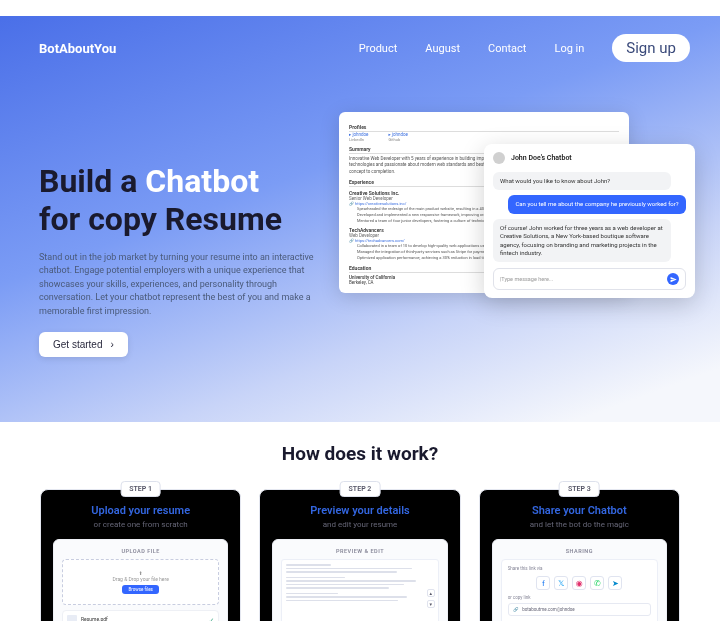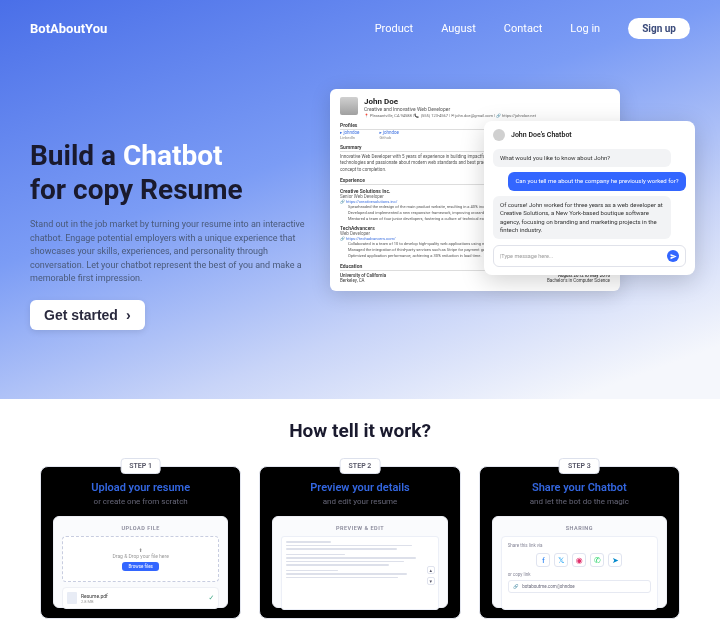--- a/index.html
+++ b/index.html
@@ -4,22 +4,23 @@
 <style>
   * { margin: 0; padding: 0; box-sizing: border-box; }
   body {
     font-family: -apple-system, BlinkMacSystemFont, "Segoe UI", Roboto, sans-serif;
     width: 720px;
     background: #fff;
     overflow: hidden;
   }
   .hero {
     background: linear-gradient(160deg, #4a6fe8 0%, #7b9cf5 40%, #c8d4f8 70%, #f5f7fc 92%);
-    padding: 18px 30px 50px 30px;
+    padding: 18px 30px 50px 39px;
     position: relative;
+    margin-top: 16px;
   }
   .nav {
     display: flex;
     align-items: center;
     justify-content: space-between;
     margin-bottom: 50px;
   }
   .logo {
     color: #fff;
     font-weight: 700;
@@ -33,61 +34,60 @@
   .nav-link {
     color: #fff;
     font-size: 11px;
     cursor: pointer;
   }
   .signup-btn {
     background: #fff;
     color: #3a4a7a;
     border-radius: 20px;
     padding: 5px 14px;
-    font-size: 10px;
-    font-weight: 700;
+    font-size: 15px;
+    font-weight: 400;
     cursor: pointer;
   }
   .hero-content {
     display: flex;
     gap: 20px;
   }
   .hero-left {
     width: 280px;
     padding-top: 50px;
   }
   .hero-title {
-    font-size: 28px;
+    font-size: 32px;
     font-weight: 700;
     line-height: 1.2;
     color: #1a1a2e;
     margin-bottom: 12px;
   }
   .hero-title .accent {
     color: #fff;
   }
   .hero-desc {
     font-size: 9px;
     line-height: 1.5;
     color: #4a5a7a;
     margin-bottom: 14px;
   }
   .get-started {
     background: #fff;
     border: none;
     border-radius: 6px;
     padding: 7px 14px;
-    font-size: 14px;
+    font-size: 10px;
     color: #2a2a3e;
     cursor: pointer;
     display: inline-flex;
     align-items: center;
     gap: 8px;
     box-shadow: 0 2px 6px rgba(0,0,0,0.1);
-    font-weight: bold;
   }
   .hero-right {
     flex: 1;
     position: relative;
     height: 260px;
   }
   .resume-card {
     position: absolute;
     left: 0;
     top: 0;
@@ -356,28 +356,20 @@
       </h1>
       <p class="hero-desc">Stand out in the job market by turning your resume into an interactive chatbot. Engage potential employers with a unique experience that showcases your skills, experiences, and personality through conversation. Let your chatbot represent the best of you and make a memorable first impression.</p>
       <button class="get-started">
         <span>Get started</span>
         <span>›</span>
       </button>
     </div>
 
     <div class="hero-right">
       <div class="resume-card">
-        <div class="resume-header">
-          <div class="avatar"></div>
-          <div>
-            <div class="resume-name">John Doe</div>
-            <div class="resume-role">Creative and Innovative Web Developer</div>
-            <div class="resume-contact">📍 Pleasantville, CA 94588  |  📞 (555) 123-4567  |  ✉ john.doe@gmail.com  |  🔗 https://johndoe.net</div>
-          </div>
-        </div>
         <div class="resume-section-label">Profiles</div>
         <div class="resume-profiles">
           <div><span style="color:#3b6fe0">▸ </span><span>johndoe</span><br><span style="color:#888;font-size:4px">LinkedIn</span></div>
           <div><span style="color:#3b6fe0">▸ </span><span>johndoe</span><br><span style="color:#888;font-size:4px">Github</span></div>
         </div>
         <div class="resume-section-label">Summary</div>
         <div class="resume-text">Innovative Web Developer with 5 years of experience in building impactful and user-friendly applications. Specializes in front-end technologies and passionate about modern web standards and best practices. Proven track record of leading successful projects from concept to completion.</div>
         <div class="resume-section-label">Experience</div>
 
         <div class="resume-exp-title">Creative Solutions Inc.</div>
@@ -426,21 +418,21 @@
                 <path d="M2 21l21-9L2 3v7l15 2-15 2z"></path>
               </svg>
           </div>
         </div>
       </div>
     </div>
   </div>
 </div>
 
 <div class="how-section">
-  <h2 class="how-title">How tell it work?</h2>
+  <h2 class="how-title">How does it work?</h2>
   <div class="steps">
 
     <div class="step-card">
       <div class="step-badge">STEP 1</div>
       <div class="step-title">Upload your resume</div>
       <div class="step-sub">or create one from scratch</div>
       <div class="step-preview">
         <div class="preview-label">UPLOAD FILE</div>
         <div class="upload-drop">
           <div>⬆</div>

